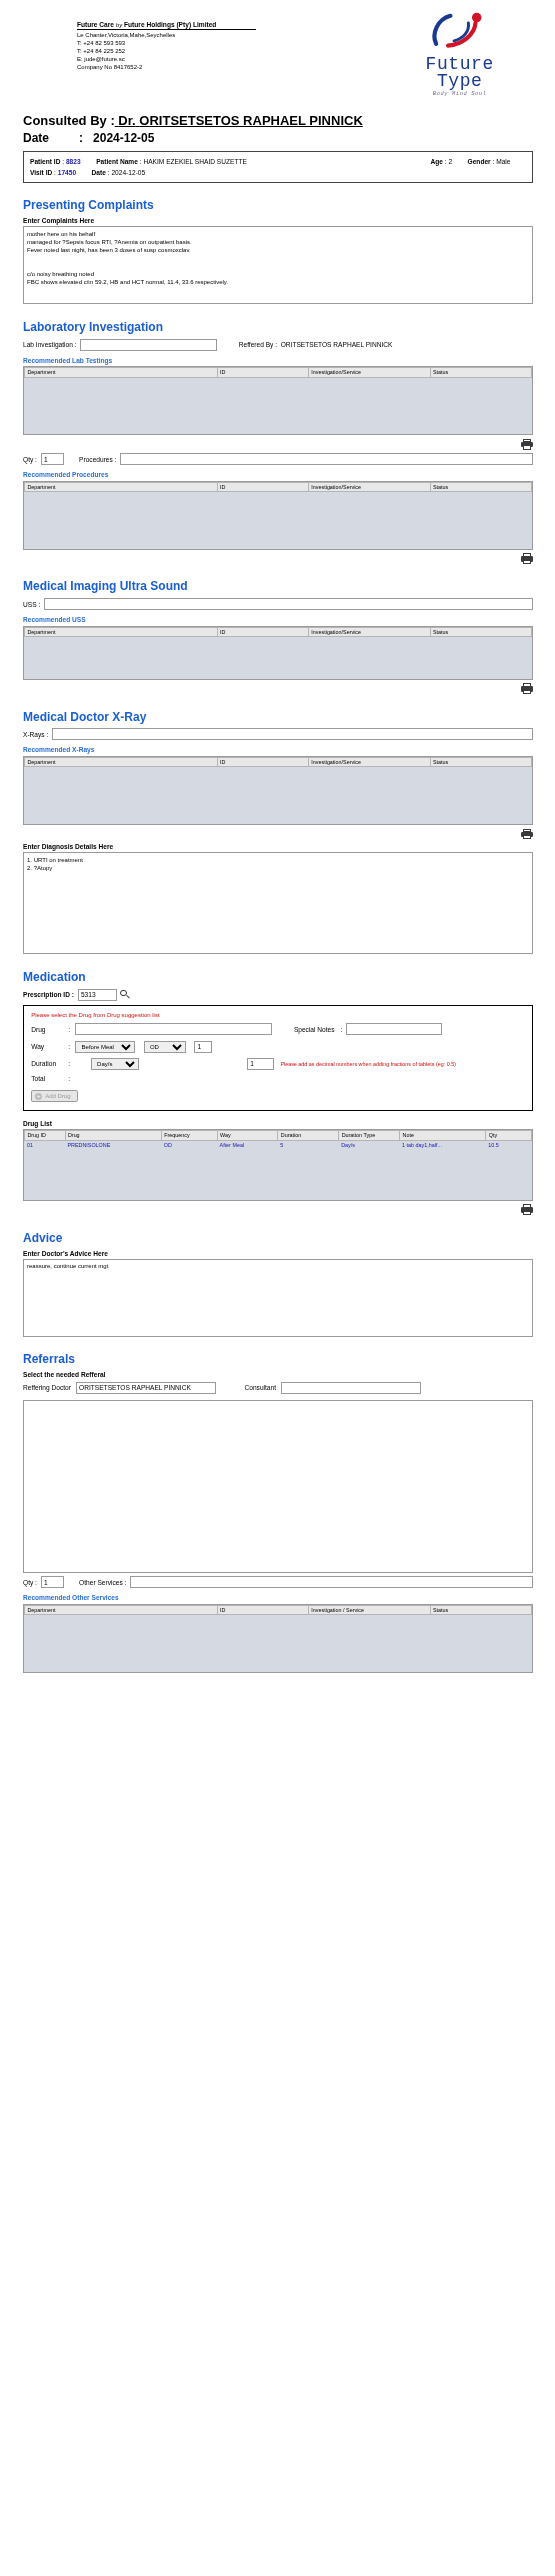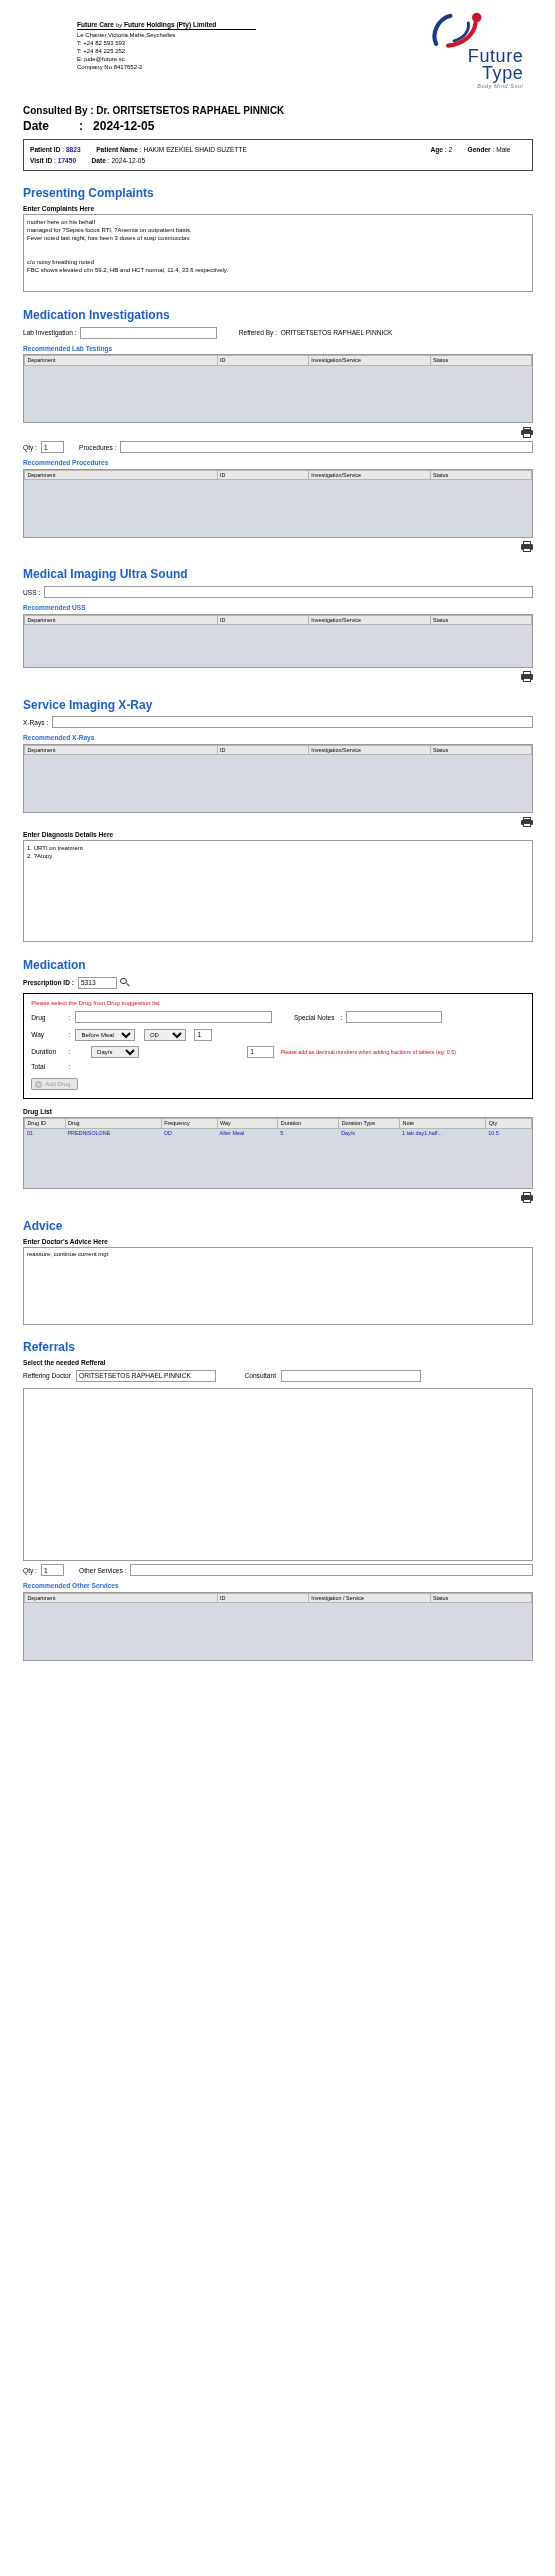--- a/index.html
+++ b/index.html
@@ -33,40 +33,42 @@
   }
   .hdr-company .thin { font-weight: normal; font-style: italic; font-size: 6px; }
   .hdr-lines { font-size: 6px; line-height: 1.35; margin-top: 1.2px; }
   .logo-wrap {
     width: 137px;
     position: relative;
     padding-right: 9.6px;
   }
   .logo-svg { display:block; margin: 0 auto; }
   .logo-text {
-    text-align: right;
-    font-family: Liberation Sans, sans-serif;
+    text-align: center;
+    font-family: Liberation Mono, monospace;
     color: #1a3a8f;
     line-height: 0.95;
+    margin-top: 8px;
   }
   .logo-future { font-size: 18px; letter-spacing: 0.6px; }
   .logo-care { font-size: 18px; letter-spacing: 0.6px; }
   .logo-tag {
     font-size: 5.4px;
     color: #6f6f8f;
     font-style: italic;
     letter-spacing: 0.6px;
     margin-top: 1.8px;
   }
 
   
   .consult-row {
-    font-size: 10px;
+    font-size: 13px;
     font-weight: bold;
     margin: 9.6px 0 2.4px 0;
+    text-decoration: underline;
   }
   .consult-row .val { font-weight: bold; }
   .consult-row .label { display: inline-block; }
   .date-row {
     font-size: 12px;
     font-weight: bold;
     margin: 3.6px 0 6px 0;
   }
 
   
@@ -365,21 +367,21 @@
   <h2 class="sect">Presenting Complaints</h2>
   <div class="sub-label">Enter Complaints Here</div>
   <textarea class="ta" rows="14" style="height: 78px;">mother here on his behalf
 managed for ?Sepsis focus RTI, ?Anemia on outpatient basis.
 Fever noted last night, has been 3 doses of susp cosmoxclav.
 
 
 c/o noisy breathing noted
 FBC shows elevated c/m 59.2, HB and HCT normal, 11.4, 33.6 respectively.</textarea>
 
-  <h2 class="sect">Medication  Investigations</h2>
+  <h2 class="sect">Laboratory  Investigation</h2>
   <div class="row-inline">
     <span>Lab Investigation :</span>
     <input class="inp" style="width: 137px;" value="">
     <span style="margin-left:18px">Reffered By :</span>
     <span>ORITSETSETOS RAPHAEL PINNICK</span>
   </div>
   <div class="link-blue">Recommended Lab Testings</div>
   <div class="grid">
     <table>
       <thead>
@@ -461,21 +463,21 @@
     </table>
   </div>
   <div class="printer-row">
     <span class="printer">
         <span class="paper"></span>
         <span class="body"></span>
         <span class="out"></span>
       </span>
   </div>
 
-  <h2 class="sect">Service Imaging X-Ray</h2>
+  <h2 class="sect">Medical Doctor X-Ray</h2>
   <div class="row-inline">
     <span>X-Rays :</span>
     <input class="inp" style="flex: 1 1 0%;" value="">
   </div>
   <div class="link-blue">Recommended X-Rays</div>
   <div class="grid">
     <table>
       <thead>
         <tr>
           <th style="width:38%">Department</th>

